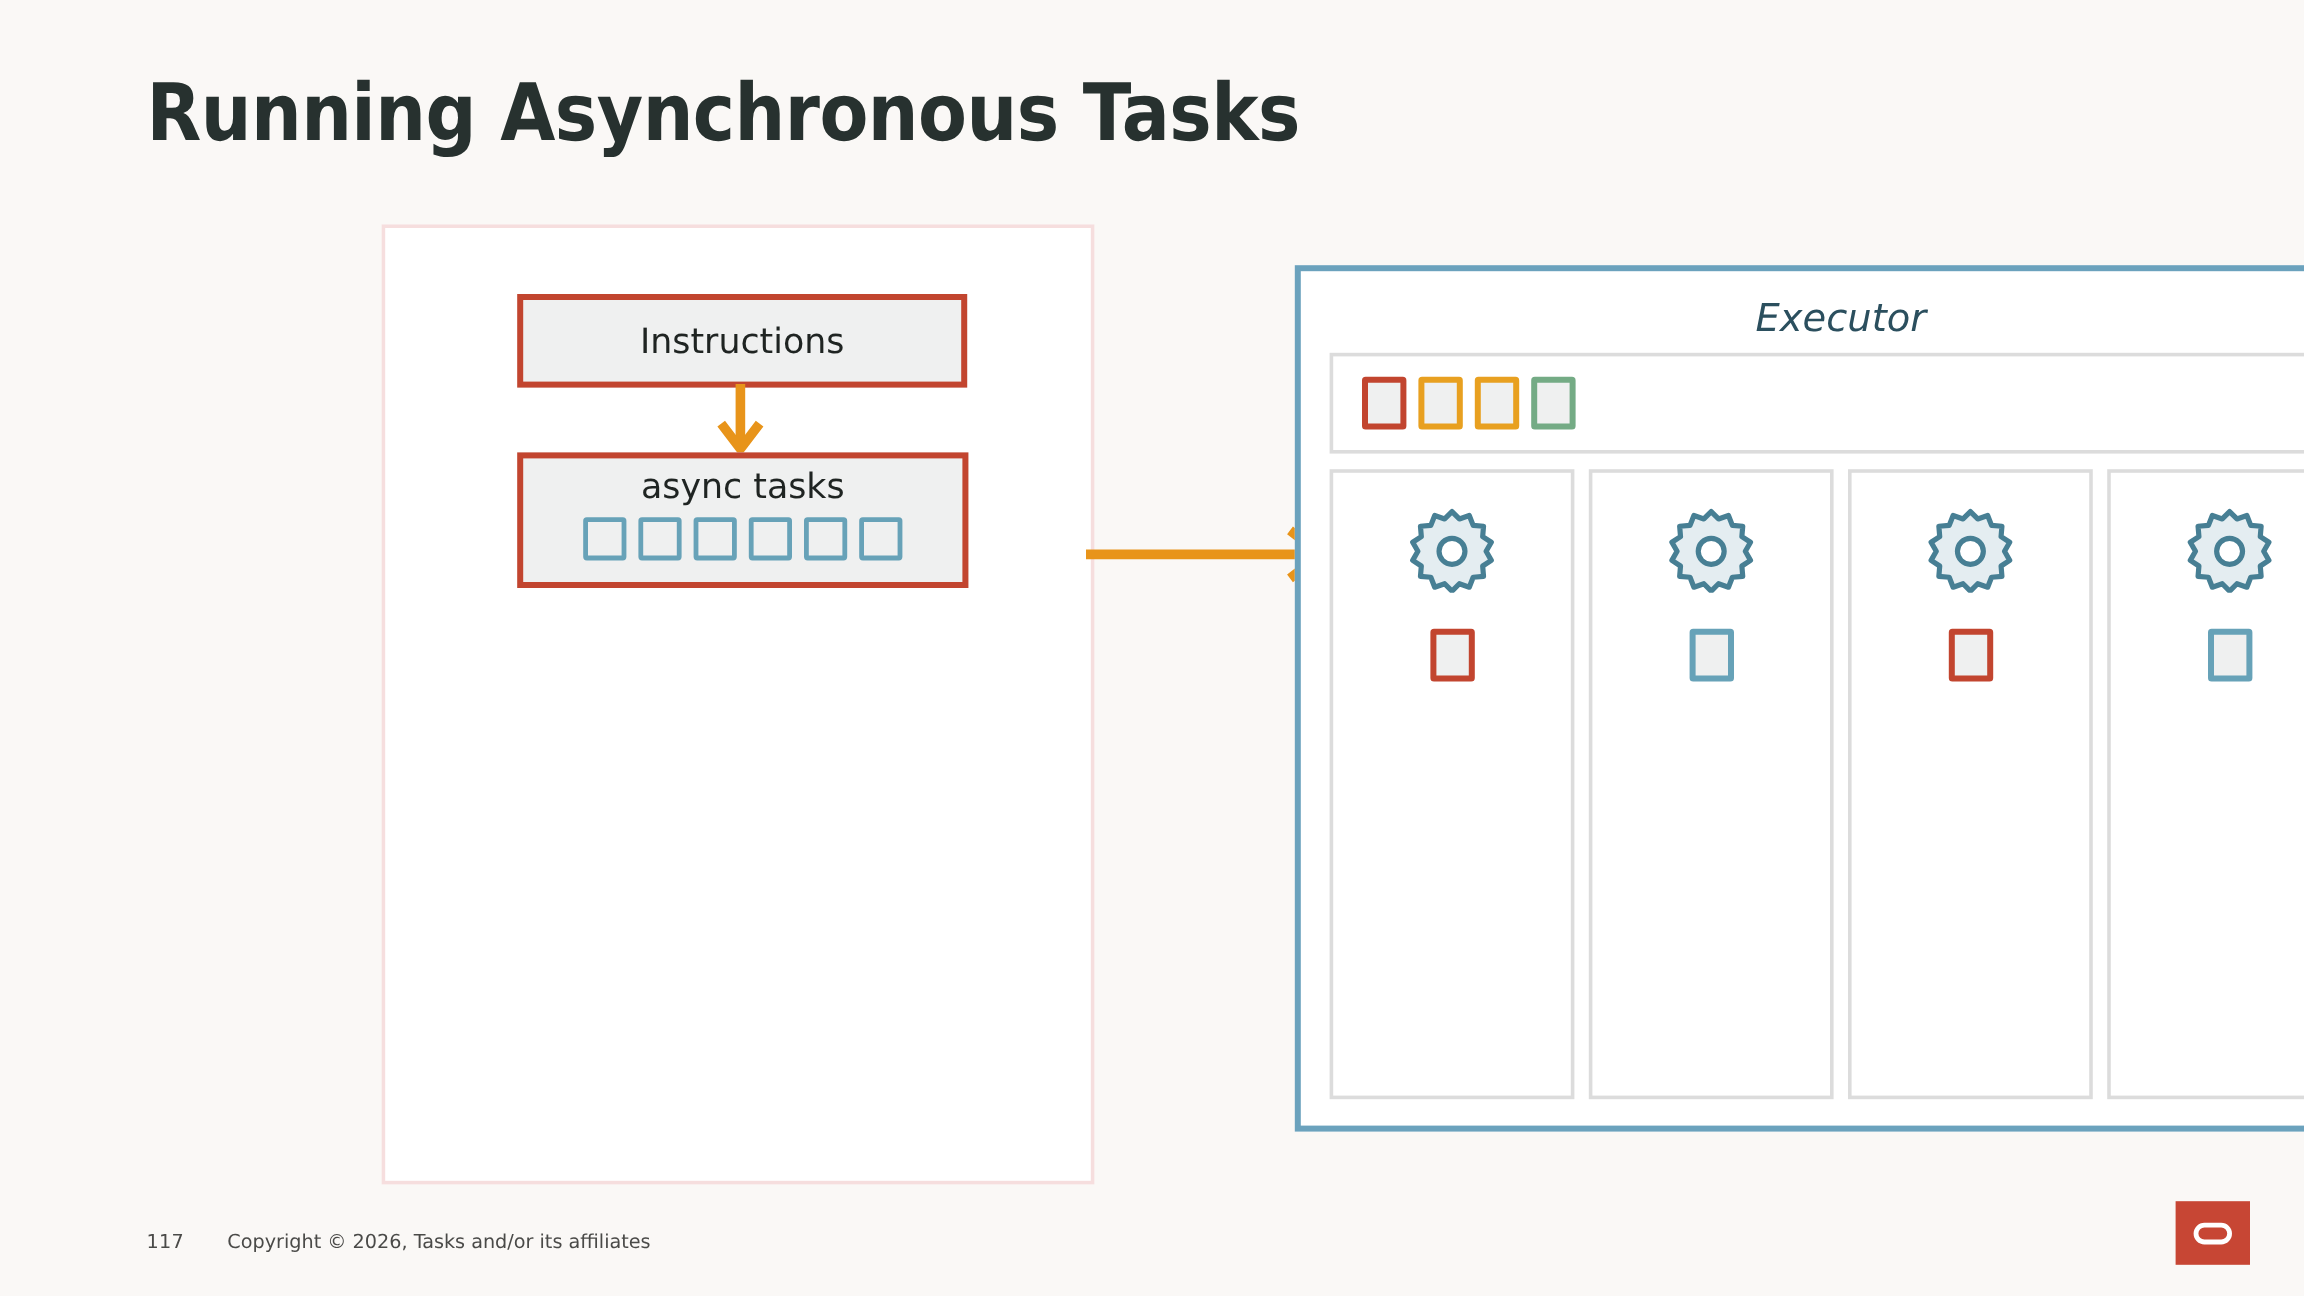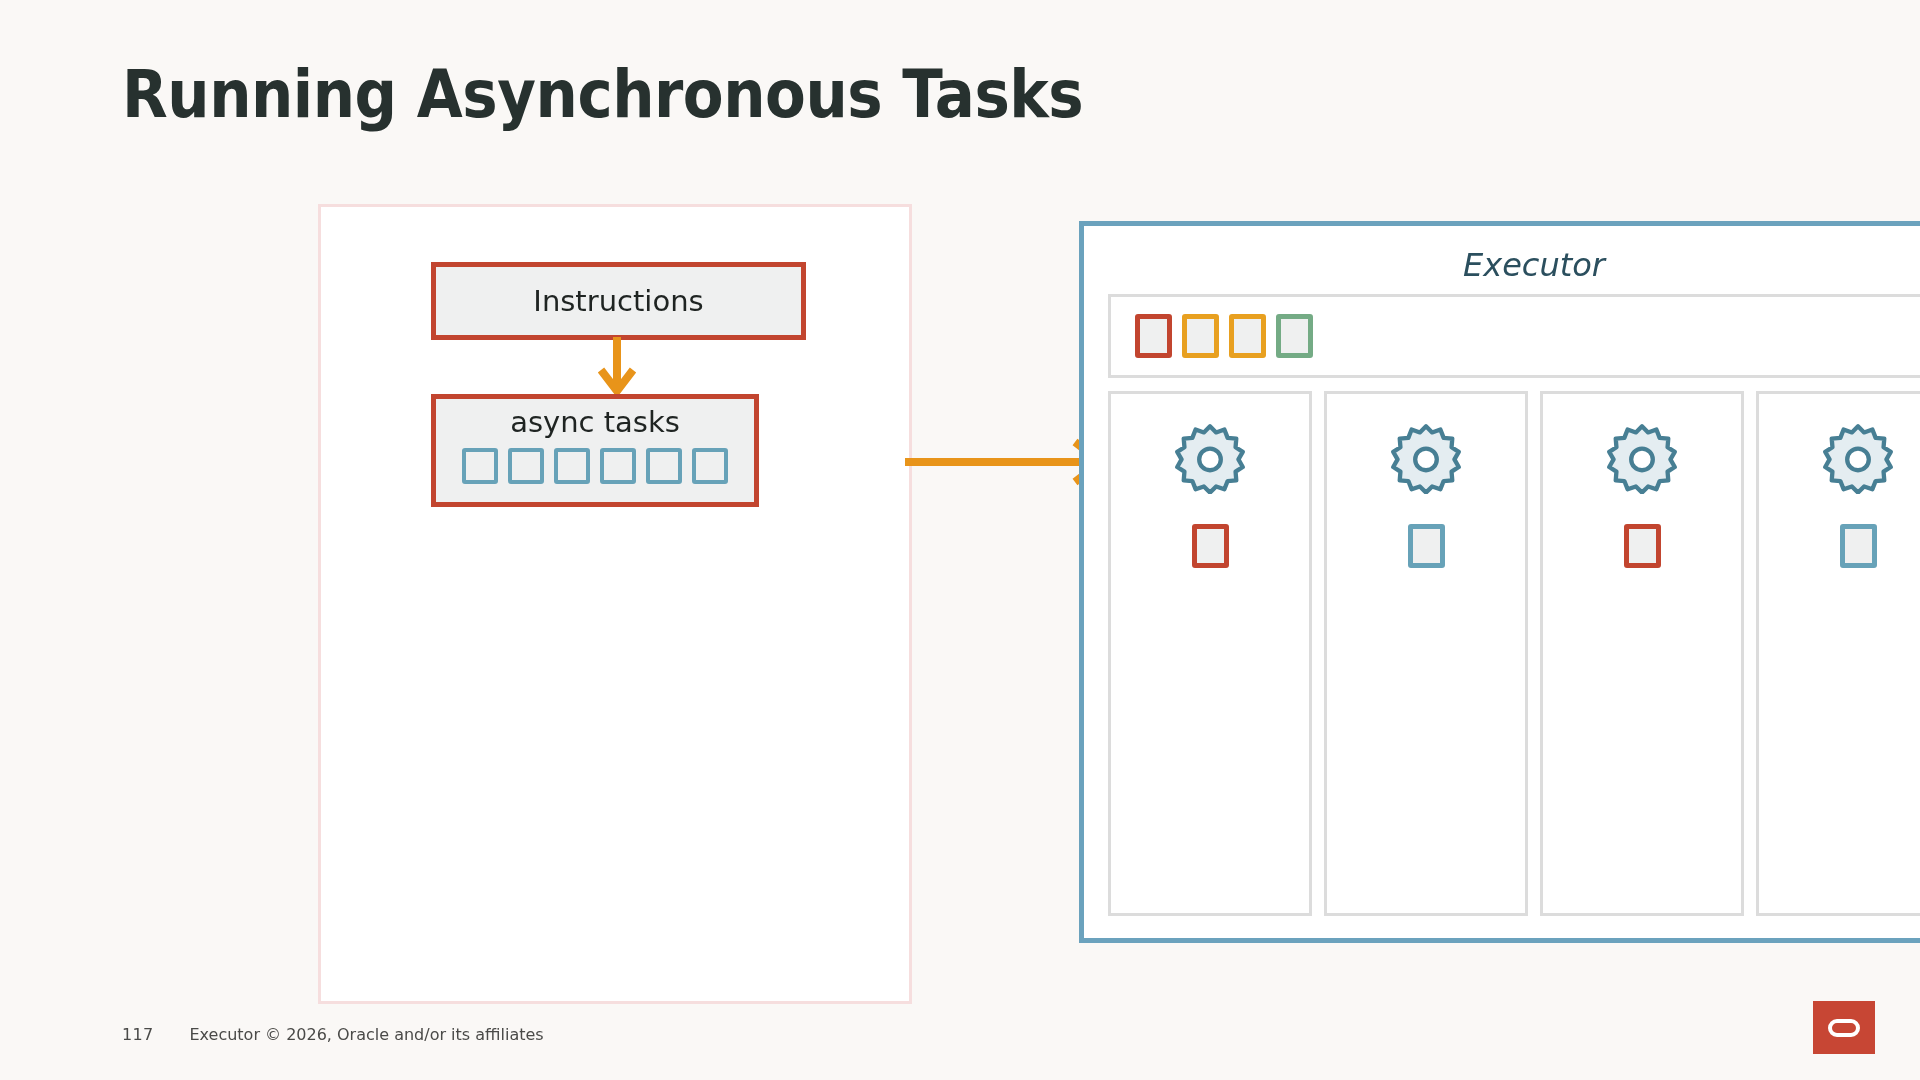--- a/index.html
+++ b/index.html
@@ -34,21 +34,20 @@
   
   .producer-panel {
     position: absolute;
     left: 318px;
     top: 187px;
     width: 594px;
     height: 800px;
     background: #ffffff;
     border: 3px solid #f6dede;
     box-sizing: border-box;
-    margin-top: 17px;
   }
 
   .instructions-box {
     position: absolute;
     left: 110px;
     top: 55px;
     width: 375px;
     height: 78px;
     background: #eff0f0;
     border: 5px solid #c2452f;
@@ -69,21 +68,21 @@
     left: 276px;
     top: 130px;
     width: 40px;
     height: 60px;
   }
 
   .async-box {
     position: absolute;
     left: 110px;
     top: 187px;
-    width: 328px;
+    width: 376px;
     height: 113px;
     background: #eff0f0;
     border: 5px solid #c2452f;
     box-sizing: border-box;
     display: flex;
     flex-direction: column;
     align-items: center;
   }
   .async-box .box-label {
     font-size: 29px;
@@ -322,18 +321,18 @@
         </svg>
       </span>
       <span class="worker-sq" style="border-color:#67a2b8"></span>
     </div>
 
   </div>
 </div>
 
 <div class="footer">
   <span class="footer-page">117</span>
-  <span class="footer-copy">Executor © 2026, Oracle and/or its affiliates</span>
+  <span class="footer-copy">Copyright © 2026, Tasks and/or its affiliates</span>
 </div>
 
 <div class="oracle-logo">
   <span class="oracle-o"></span>
 </div>
 
 </body></html>

